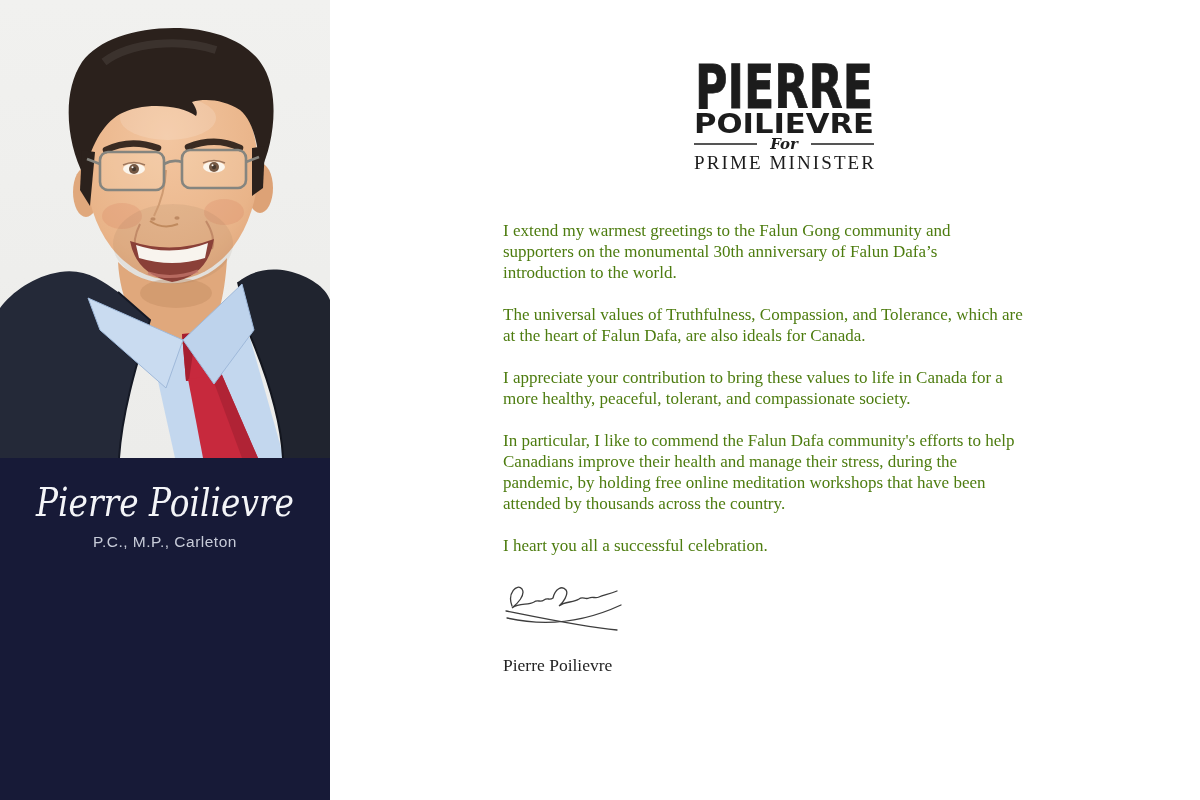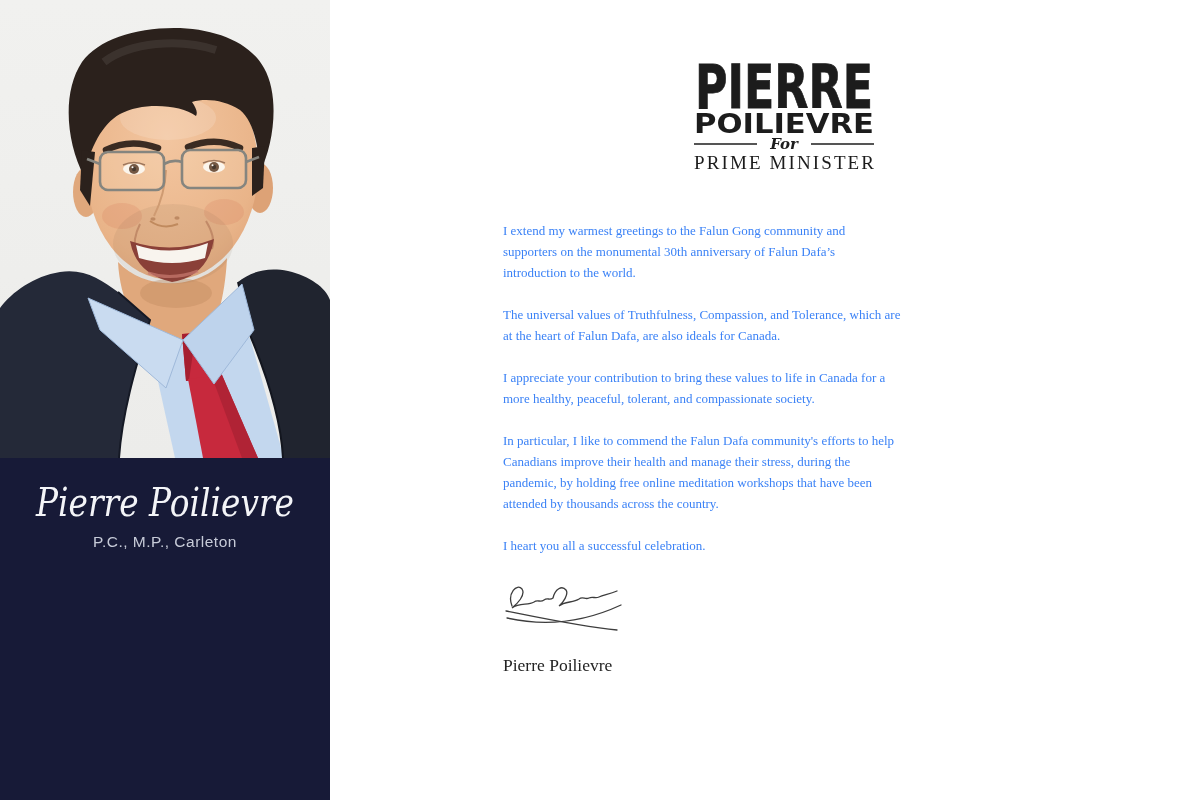--- a/index.html
+++ b/index.html
@@ -44,21 +44,21 @@
     display:block;margin:43px auto 0;
   }
   .logo text{fill:#1c1c1c;}
   .logo .big{font-family:"DejaVu Sans", sans-serif;font-weight:bold;stroke:#1c1c1c;stroke-width:.8;}
   .logo .mid{font-family:"DejaVu Sans", sans-serif;font-weight:bold;}
   .logo .for{font-family:"DejaVu Serif", serif;font-style:italic;font-weight:bold;}
   .logo .office{font-family:"Liberation Serif", serif;}
   .logo line{stroke:#1c1c1c;stroke-width:1.6;}
   .letter{
     margin-top:48px;
-    font-size:13px;line-height:21px;color:#3b82f6;
+    font-size:17px;line-height:21px;color:#4d7c0f;
   }
   .letter p{margin:0 0 21px 0;}
   .signature-svg{display:block;margin-top:8px;}
   .signature-svg path{fill:none;stroke:#3d3d3d;stroke-width:1.3;stroke-linecap:round;}
   .sig-name{
     margin:20px 0 0;font-size:17.5px;line-height:21px;color:#232323;
   }
 </style>
 </head>
 <body>

